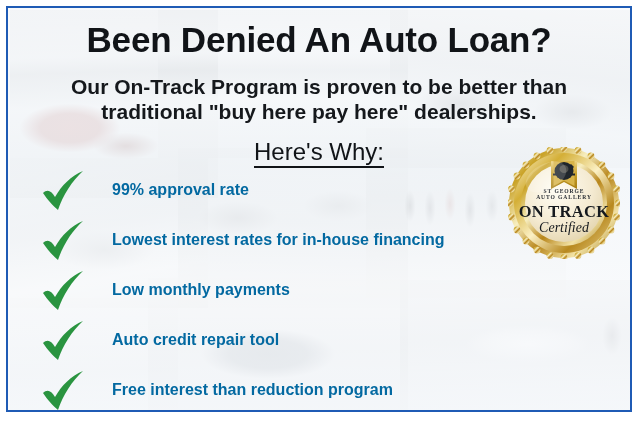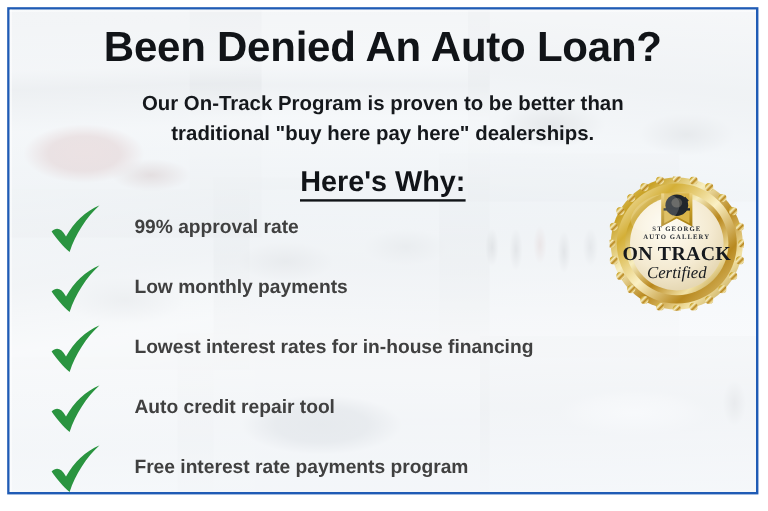--- a/index.html
+++ b/index.html
@@ -152,34 +152,34 @@
     color: #111418;
     letter-spacing: -0.2px;
     white-space: nowrap;
   }
 
   .subhead {
     position: absolute;
     left: 0; right: 0;
     top: 66px;
     text-align: center;
-    font-size: 17px;
+    font-size: 21px;
     font-weight: bold;
     color: #15181c;
     line-height: 25px;
   }
   .subhead-line { display: block; white-space: nowrap; }
 
   .heres-why {
     position: absolute;
     left: 0; right: 0;
     top: 130px;
     text-align: center;
     font-size: 24px;
-    font-weight: bold;
+    font-weight: normal;
     color: #111418;
   }
   .heres-why span {
     border-bottom: 2px solid #111418;
     padding-bottom: 1px;
   }
 
   
   .benefits {
     position: absolute;
@@ -198,21 +198,21 @@
     width: 46px;
     height: 44px;
     display: block;
   }
   .benefit-label {
     position: absolute;
     left: 78px;
     top: 12px;
     font-size: 16px;
     font-weight: bold;
-    color: #404040;
+    color: #0369a1;
     white-space: nowrap;
   }
 
   
   .seal {
     position: absolute;
     left: 500px;
     top: 139px;
     width: 112px;
     height: 112px;
@@ -264,48 +264,48 @@
           </span>
           <span class="benefit-label">99% approval rate</span>
         </div>
 
         <div class="benefit-row">
           <span class="check-icon">
             <svg viewBox="0 0 46 44" xmlns="http://www.w3.org/2000/svg" aria-hidden="true">
               <path d="M3 22 C7 18, 11 19, 15 26 C22 14, 31 5, 43 0 C32 10, 23 24, 18 39 C13 35, 7 28, 3 22 Z" fill="#2a9440"></path>
             </svg>
           </span>
-          <span class="benefit-label">Low monthly payments</span>
+          <span class="benefit-label">Lowest interest rates for in-house financing</span>
         </div>
 
         <div class="benefit-row">
           <span class="check-icon">
             <svg viewBox="0 0 46 44" xmlns="http://www.w3.org/2000/svg" aria-hidden="true">
               <path d="M3 22 C7 18, 11 19, 15 26 C22 14, 31 5, 43 0 C32 10, 23 24, 18 39 C13 35, 7 28, 3 22 Z" fill="#2a9440"></path>
             </svg>
           </span>
-          <span class="benefit-label">Lowest interest rates for in-house financing</span>
+          <span class="benefit-label">Low monthly payments</span>
         </div>
 
         <div class="benefit-row">
           <span class="check-icon">
             <svg viewBox="0 0 46 44" xmlns="http://www.w3.org/2000/svg" aria-hidden="true">
               <path d="M3 22 C7 18, 11 19, 15 26 C22 14, 31 5, 43 0 C32 10, 23 24, 18 39 C13 35, 7 28, 3 22 Z" fill="#2a9440"></path>
             </svg>
           </span>
           <span class="benefit-label">Auto credit repair tool</span>
         </div>
 
         <div class="benefit-row">
           <span class="check-icon">
             <svg viewBox="0 0 46 44" xmlns="http://www.w3.org/2000/svg" aria-hidden="true">
               <path d="M3 22 C7 18, 11 19, 15 26 C22 14, 31 5, 43 0 C32 10, 23 24, 18 39 C13 35, 7 28, 3 22 Z" fill="#2a9440"></path>
             </svg>
           </span>
-          <span class="benefit-label">Free interest rate payments program</span>
+          <span class="benefit-label">Free interest than reduction program</span>
         </div>
 
       </div>
 
       <div class="seal">
         <svg viewBox="0 0 112 112" xmlns="http://www.w3.org/2000/svg">
           <defs>
             <linearGradient id="goldRim" x1="0" y1="0" x2="1" y2="1">
               <stop offset="0%" stop-color="#f6e7ae"></stop>
               <stop offset="18%" stop-color="#c9a227"></stop>

